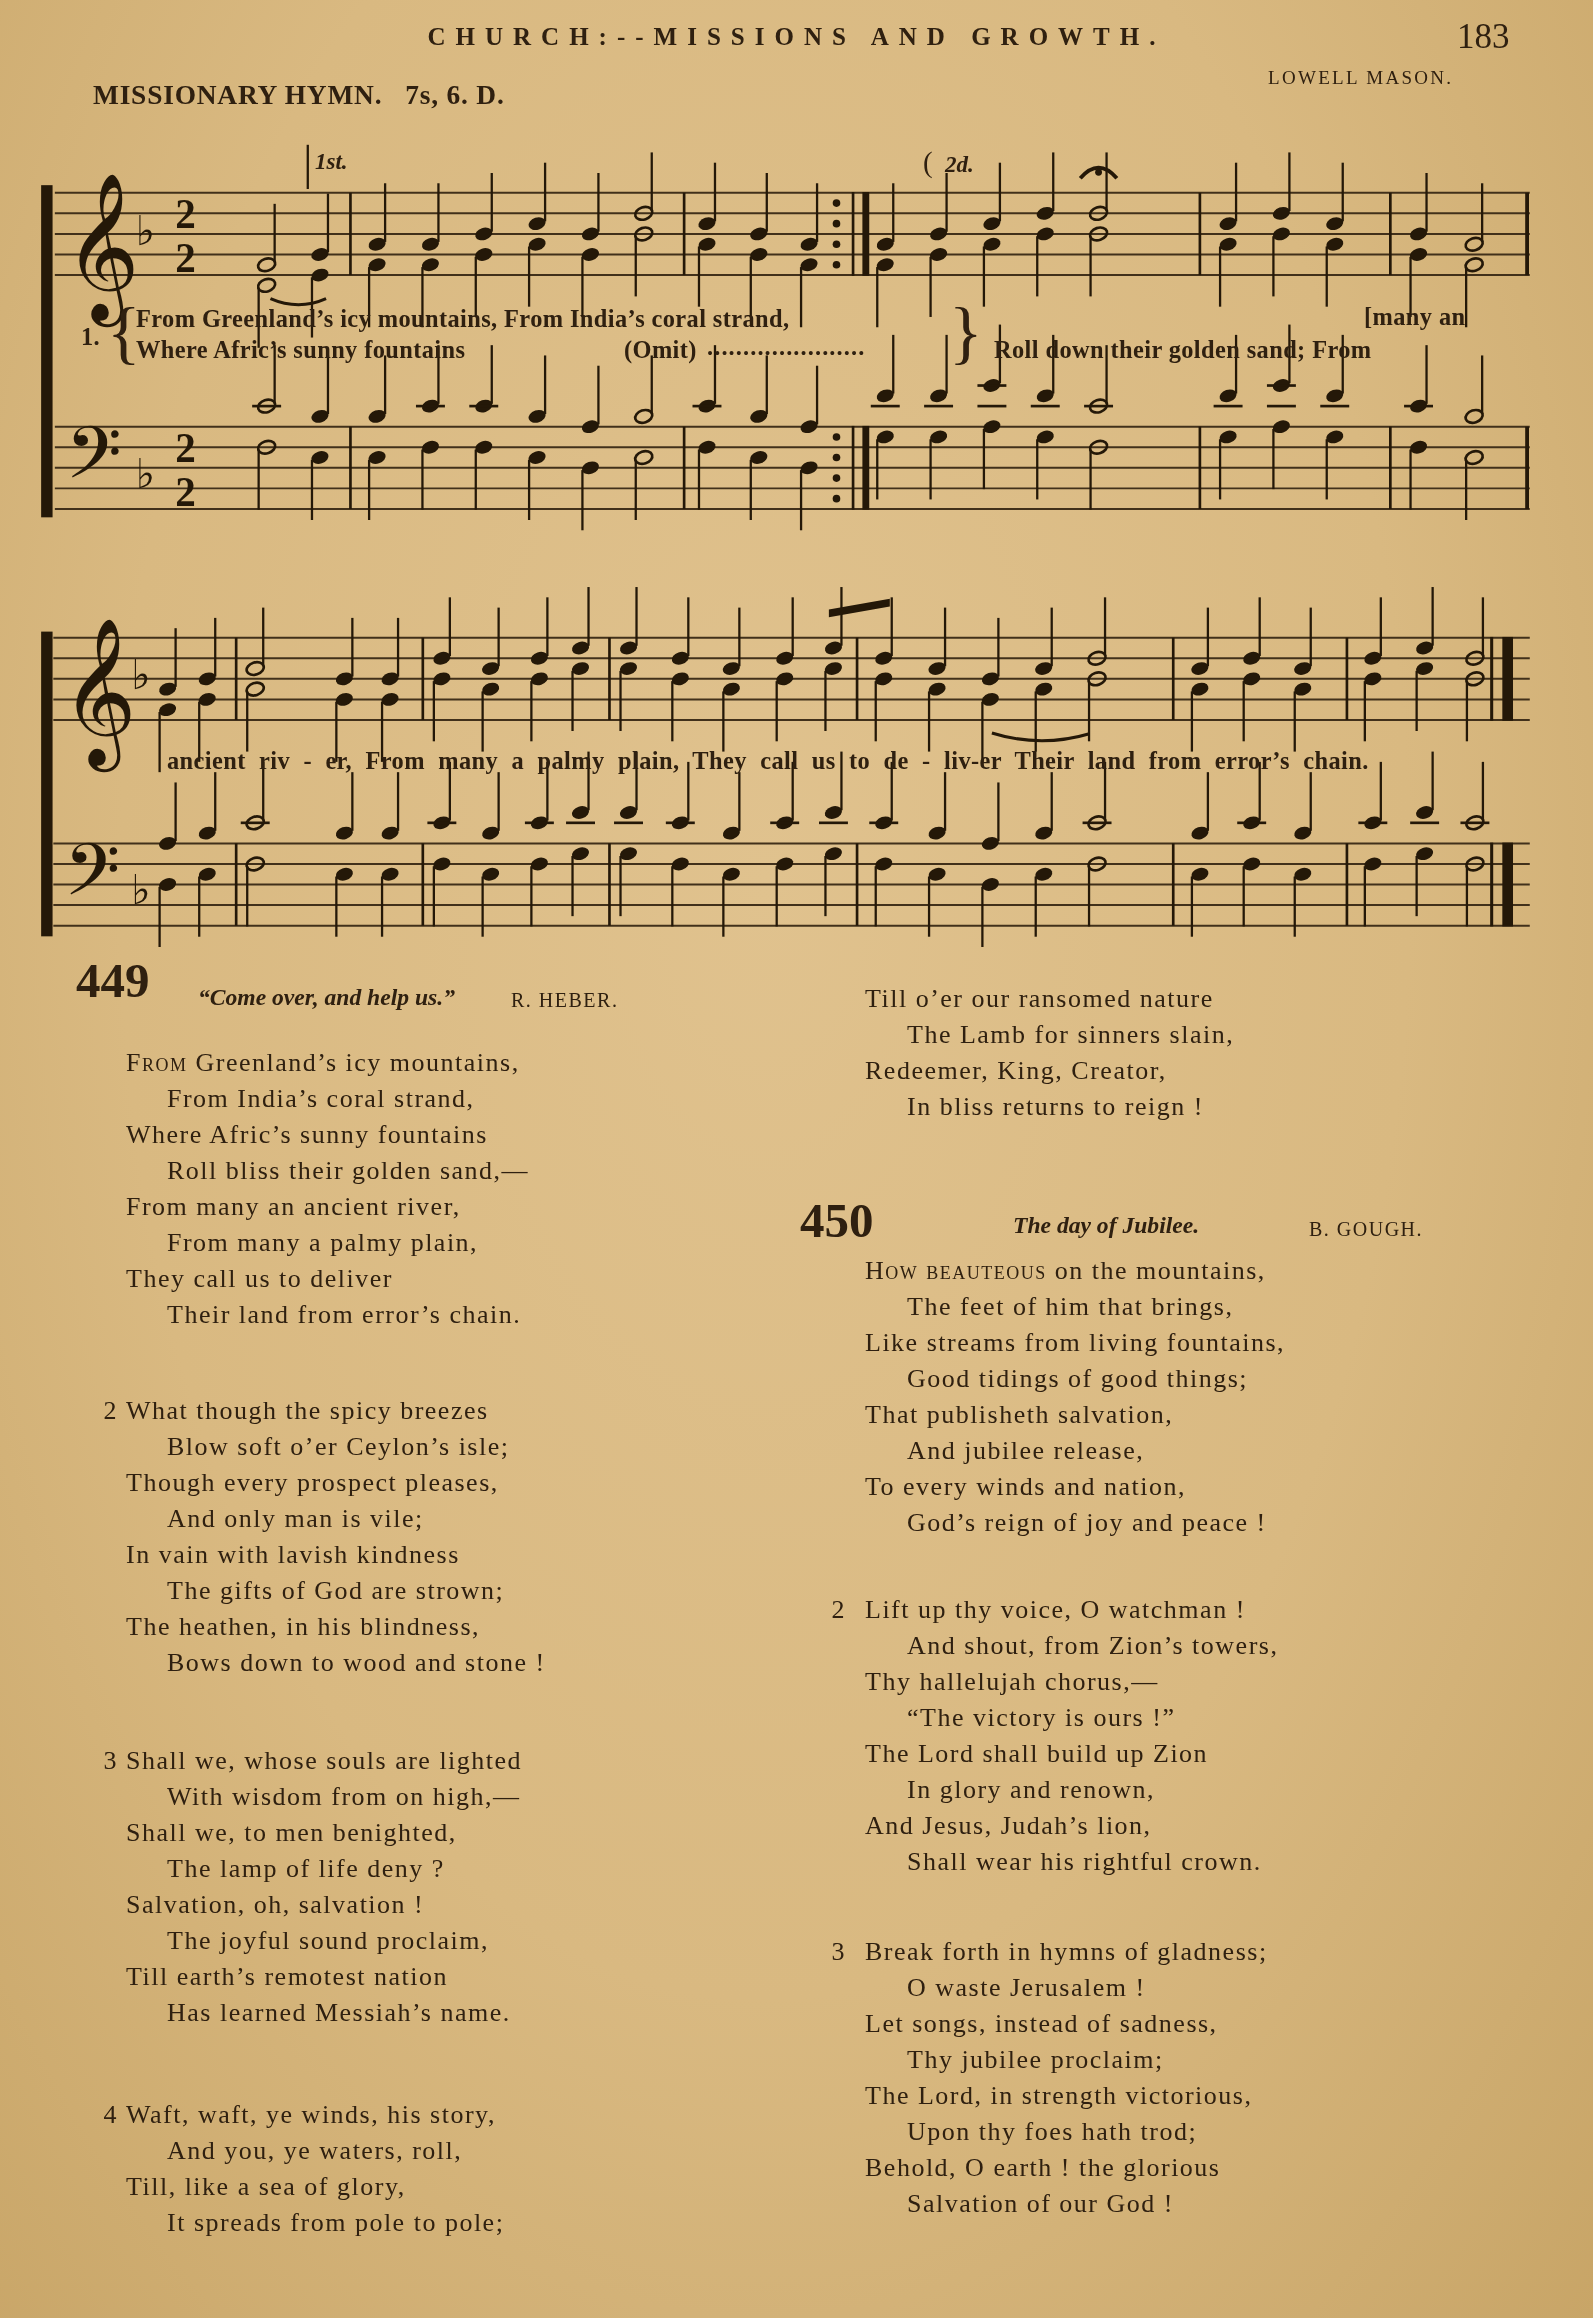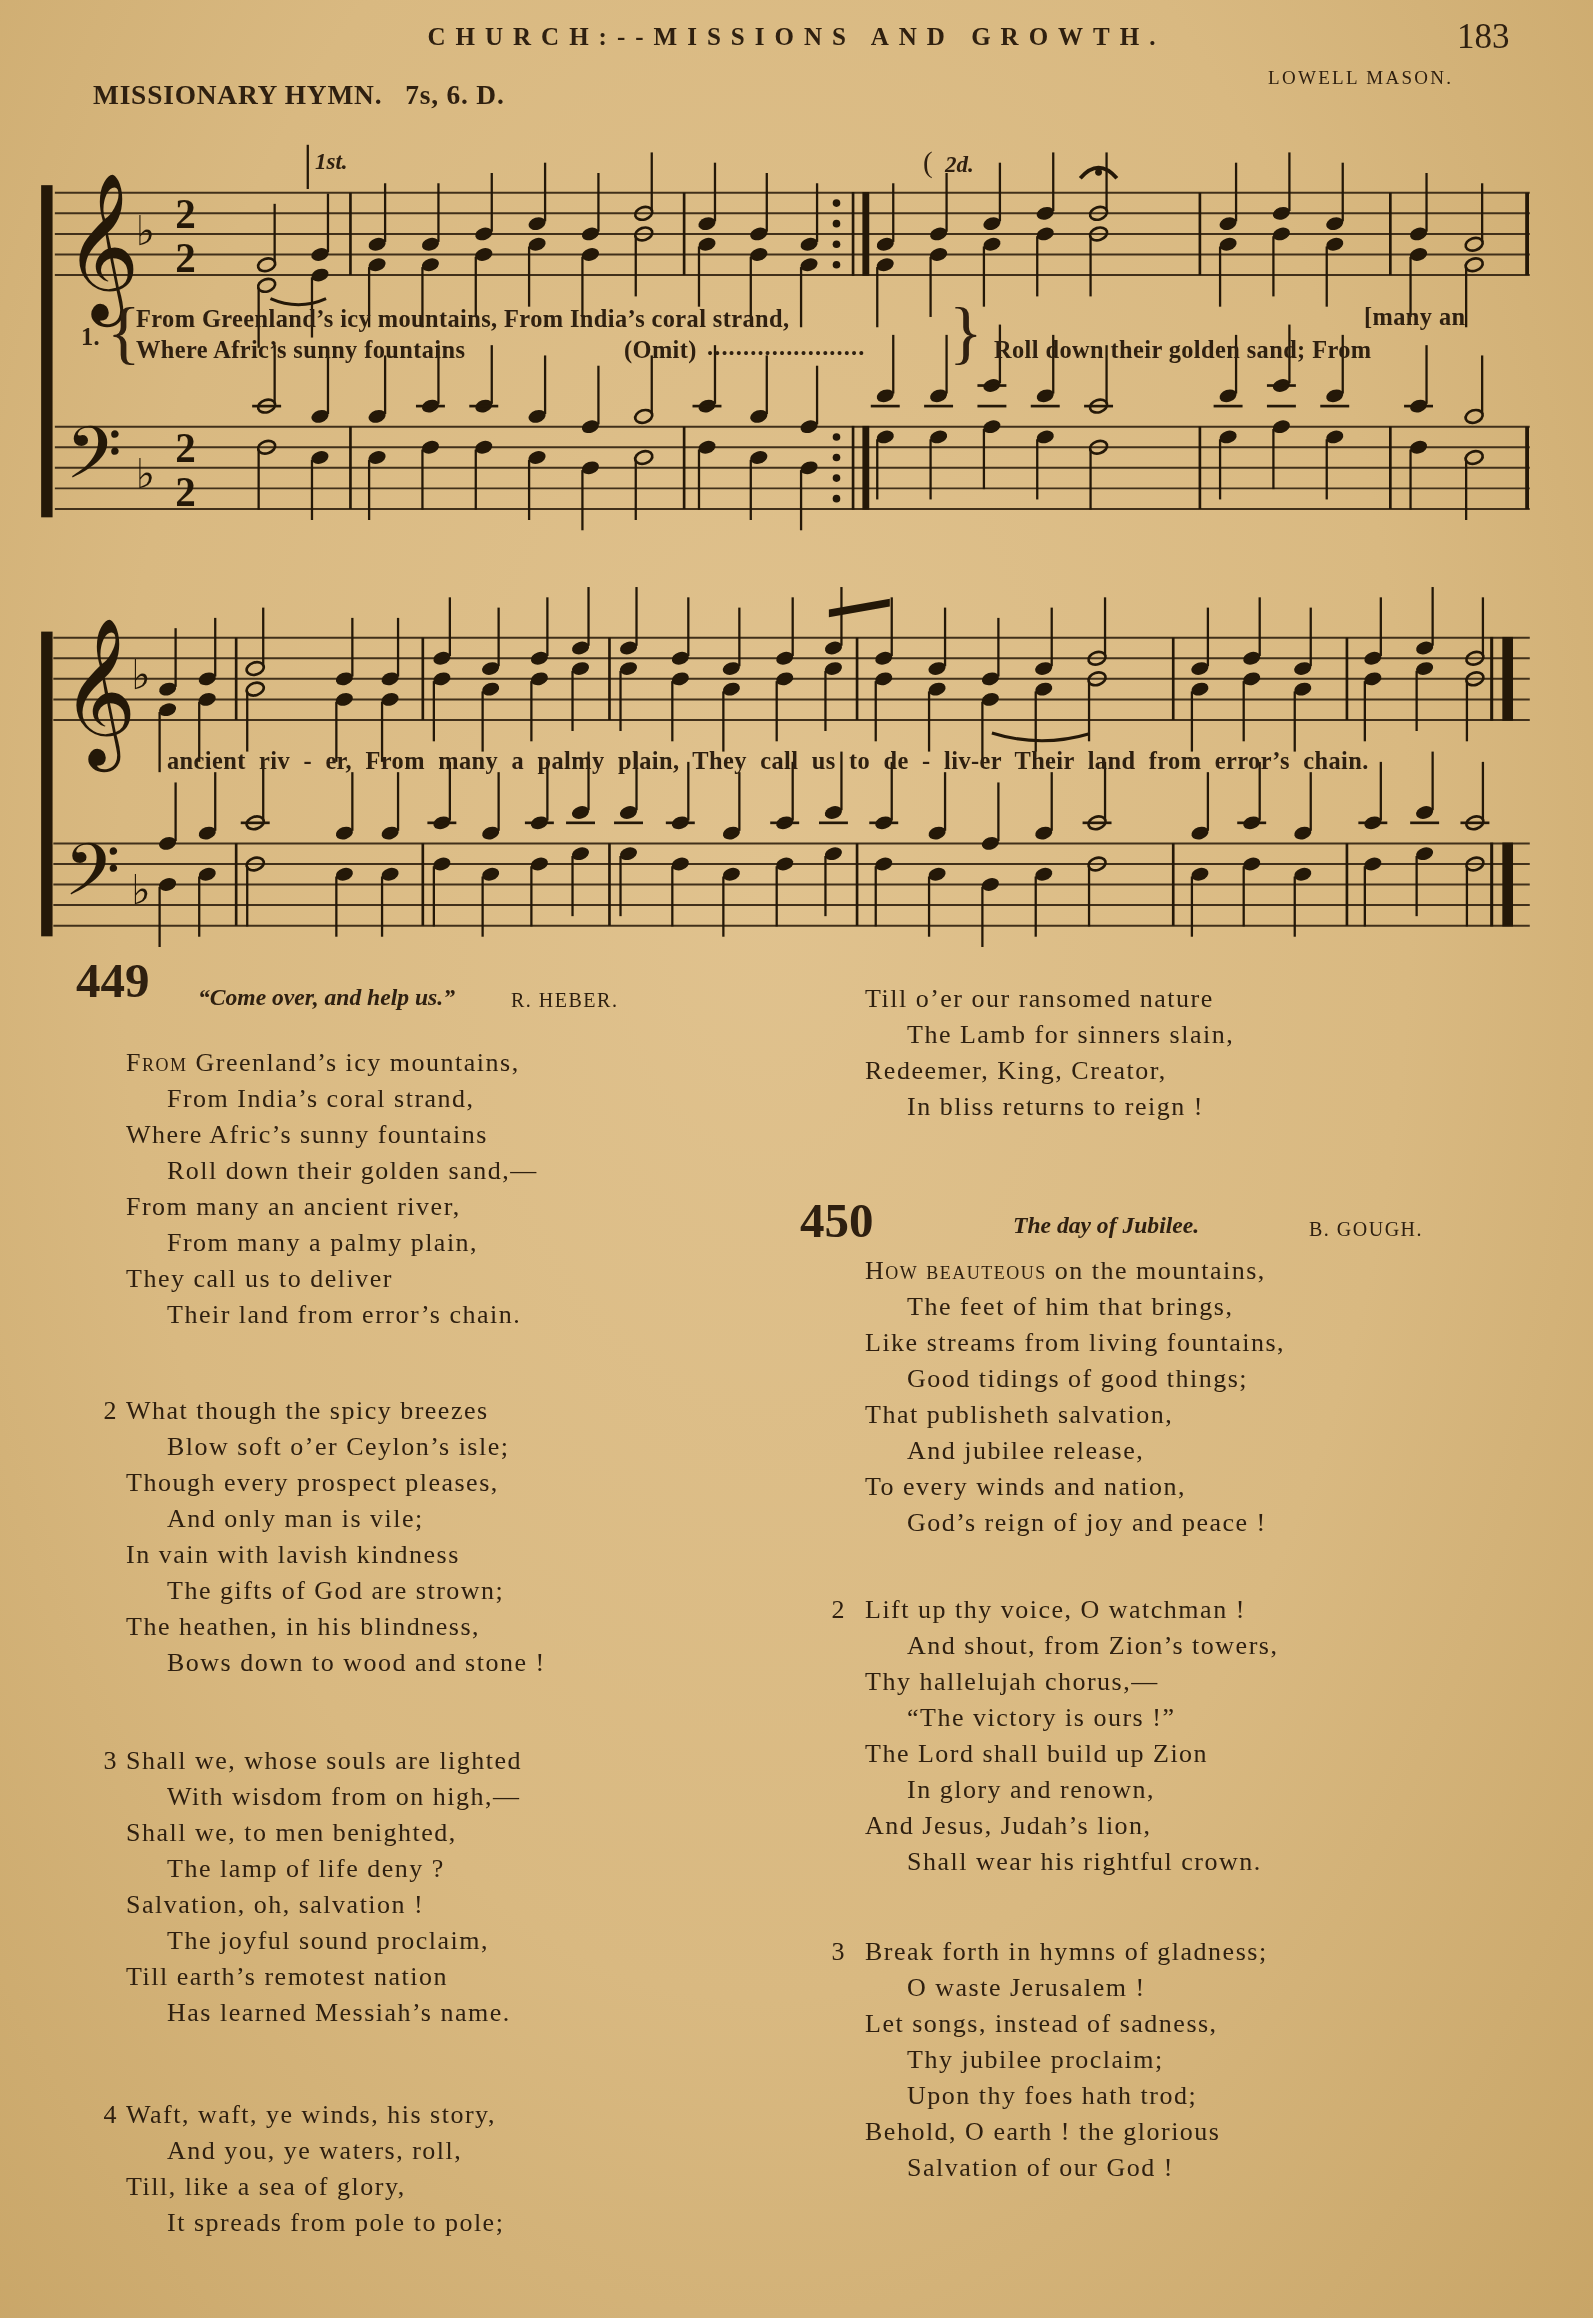--- a/index.html
+++ b/index.html
@@ -761,21 +761,21 @@
   <div class="abs auth" id="h449a">R. HEBER.</div>
 
   <div class="abs hymn-num" id="h450n">450</div>
   <div class="abs tune" id="h450t">The day of Jubilee.</div>
   <div class="abs auth" id="h450a">B. GOUGH.</div>
 
 <div class="verse" style="left: 76px; top: 1045px;">
       <div class="vline"><span class="sc">From</span> Greenland’s icy mountains,</div>
       <div class="vline ind">From India’s coral strand,</div>
       <div class="vline">Where Afric’s sunny fountains</div>
-      <div class="vline ind">Roll down their golden sand,—</div>
+      <div class="vline ind">Roll bliss their golden sand,—</div>
       <div class="vline">From many an ancient river,</div>
       <div class="vline ind">From many a palmy plain,</div>
       <div class="vline">They call us to deliver</div>
       <div class="vline ind">Their land from error’s chain.</div>
     </div>
     <div class="verse" style="left: 76px; top: 1393px;">
       <div class="vline">What though the spicy breezes<span class="vnum">2</span></div>
       <div class="vline ind">Blow soft o’er Ceylon’s isle;</div>
       <div class="vline">Though every prospect pleases,</div>
       <div class="vline ind">And only man is vile;</div>
@@ -824,18 +824,19 @@
       <div class="vline">The Lord shall build up Zion</div>
       <div class="vline ind">In glory and renown,</div>
       <div class="vline">And Jesus, Judah’s lion,</div>
       <div class="vline ind">Shall wear his rightful crown.</div>
     </div>
     <div class="verse colR" style="left: 804px; top: 1934px;">
       <div class="vline">Break forth in hymns of gladness;<span class="vnum">3</span></div>
       <div class="vline ind">O waste Jerusalem !</div>
       <div class="vline">Let songs, instead of sadness,</div>
       <div class="vline ind">Thy jubilee proclaim;</div>
+      <div class="vline">The Lord, in strength victorious,</div>
       <div class="vline ind">Upon thy foes hath trod;</div>
       <div class="vline">Behold, O earth !  the glorious</div>
       <div class="vline ind">Salvation of our God !</div>
     </div>
   </div>
 
 
 </body></html>

